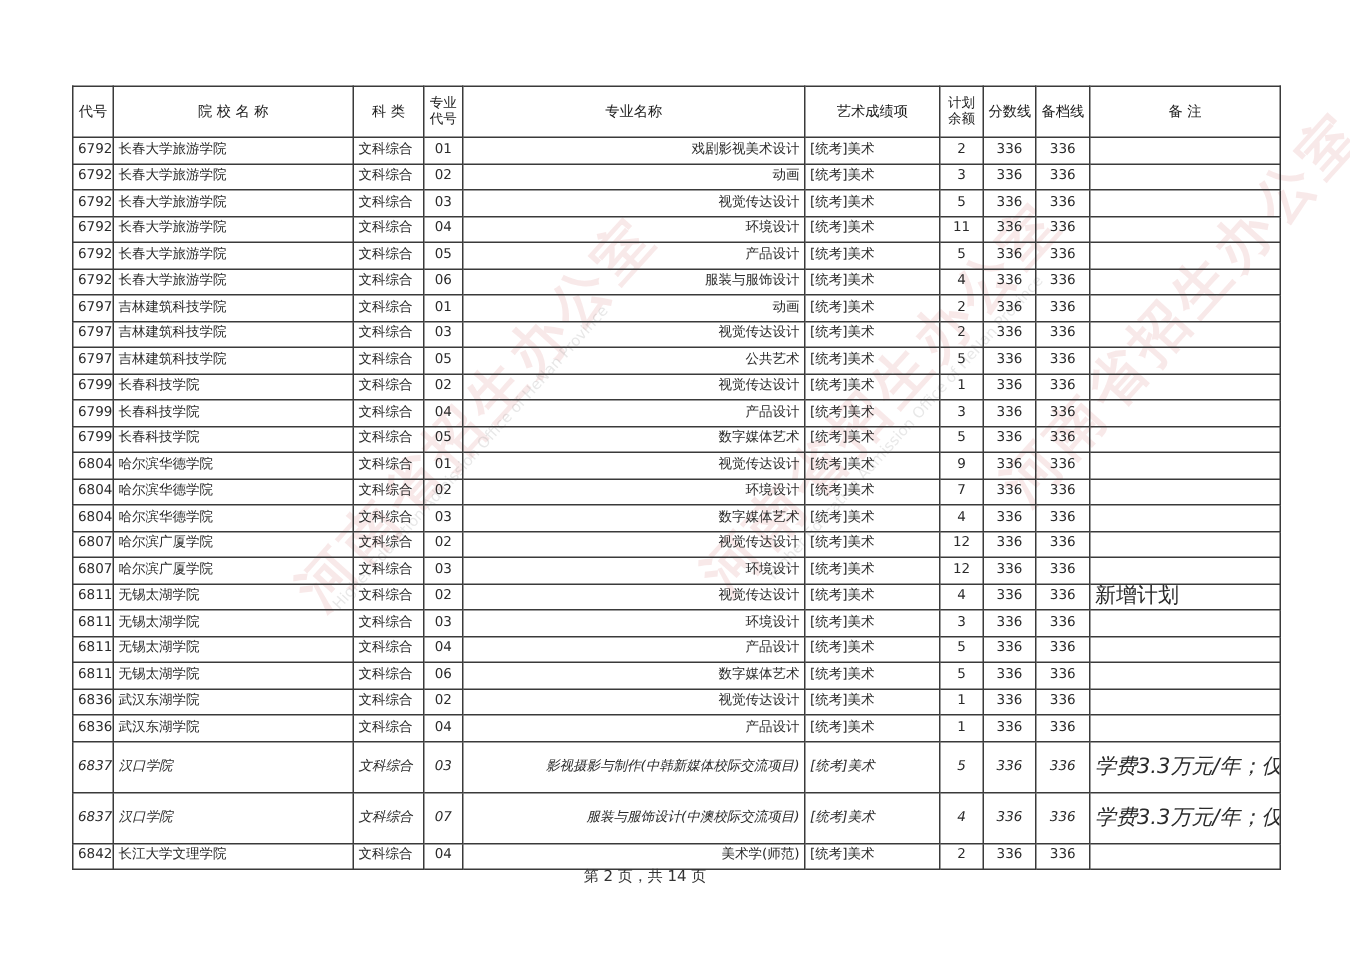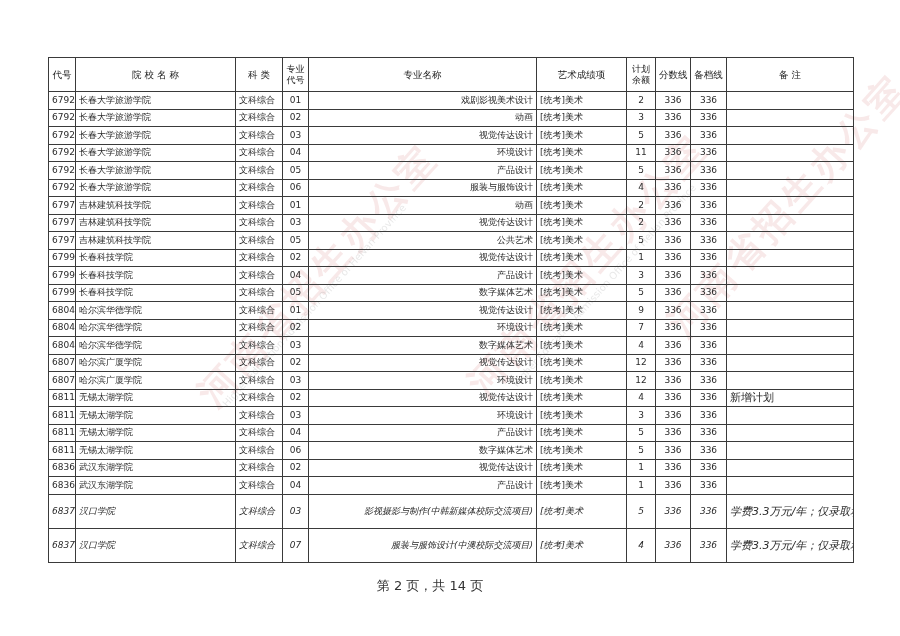--- a/index.html
+++ b/index.html
@@ -60,28 +60,28 @@
     td.c-type  { text-align: left; }
     td.c-mcode { text-align: center; margin-top: 24px; }
     td.c-major { text-align: right; }
     td.c-art   { text-align: left; }
     td.c-num   { text-align: center; }
     td.c-note  {
       text-align: left;
       white-space: normal;
       line-height: 11px;
       padding: 0 2px;
-      font-size: 11px;
+      font-size: 14px;
     }
     .footer {
       position: absolute;
       left: 0; width: 860px;
       top: 577px;
       text-align: center;
-      font-size: 13px;
+      font-size: 10px;
       color: #333;
     }
     
     .wm {
       position: absolute;
       color: rgba(210, 120, 120, 0.16);
       font-size: 38px;
       font-weight: bold;
       transform: rotate(-48deg);
       white-space: nowrap;
@@ -430,17 +430,29 @@
           <td class="c-name">汉口学院</td>
           <td class="c-type">文科综合</td>
           <td class="c-mcode">07</td>
           <td class="c-major">服装与服饰设计(中澳校际交流项目)</td>
           <td class="c-art">[统考]美术</td>
           <td class="c-num">4</td>
           <td class="c-num">336</td>
           <td class="c-num">336</td>
           <td class="c-note">学费3.3万元/年；仅录取填报该志愿的考生</td>
         </tr>
+      <tr>
+          <td class="c-code">6842</td>
+          <td class="c-name">长江大学文理学院</td>
+          <td class="c-type">文科综合</td>
+          <td class="c-mcode">04</td>
+          <td class="c-major">美术学(师范)</td>
+          <td class="c-art">[统考]美术</td>
+          <td class="c-num">2</td>
+          <td class="c-num">336</td>
+          <td class="c-num">336</td>
+          <td class="c-note"></td>
+        </tr>
     </tbody>
   </table>
 
   <div class="footer">第 2 页，共 14 页</div>
 </div>
 
 </body></html>

